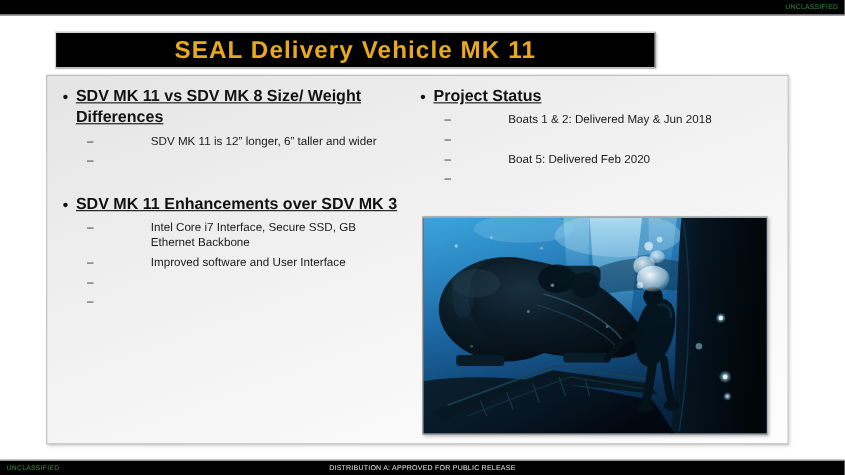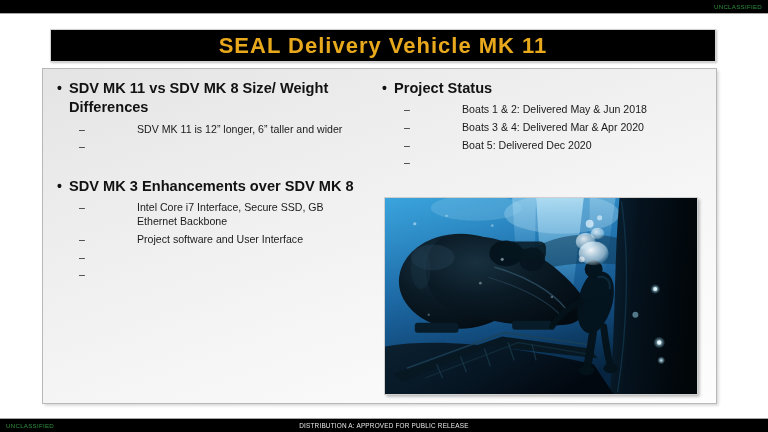--- a/index.html
+++ b/index.html
@@ -58,21 +58,21 @@
     letter-spacing: 0.2px;
     color: #e8e8e8;
     white-space: nowrap;
   }
 
   
   .title-bar {
     position: absolute;
     left: 50px;
     top: 29px;
-    width: 666px;
+    width: 546px;
     height: 33px;
     background: #000000;
     border: 1px solid #d2d2d2;
     box-sizing: border-box;
     display: flex;
     align-items: center;
     justify-content: center;
     box-shadow: 1px 1px 2px rgba(0,0,0,0.25);
   }
   .title-text {
@@ -122,21 +122,21 @@
     line-height: 1.32;
     margin-bottom: 4px;
   }
   .lvl1 .dot {
     flex: 0 0 auto;
     width: 12px;
     font-size: 14px;
     line-height: 1.32;
     color: #121212;
   }
-  .lvl1 .txt { flex: 1 1 auto; }
+  .lvl1 .txt { flex: 1 1 auto; text-decoration: underline; }
 
   .lvl2 {
     display: flex;
     align-items: flex-start;
     font-size: 10.6px;
     color: #1a1a1a;
     line-height: 1.34;
     margin: 3.5px 0 3.5px 0;
     padding-left: 22px;
   }
@@ -190,29 +190,29 @@
       <div class="lvl2">
         <span class="dash">–</span>
       </div>
     </div>
 
     <div class="spacer-lg"></div>
 
     <div class="blk">
       <div class="lvl1">
         <span class="dot">•</span>
-        <span class="txt">SDV MK 3 Enhancements over SDV MK 8</span>
+        <span class="txt">SDV MK 11 Enhancements over SDV MK 3</span>
       </div>
       <div class="lvl2">
         <span class="dash">–</span>
         <span class="txt">Intel Core i7 Interface, Secure SSD, GB Ethernet Backbone</span>
       </div>
       <div class="lvl2">
         <span class="dash">–</span>
-        <span class="txt">Project software and User Interface</span>
+        <span class="txt">Improved software and User Interface</span>
       </div>
       <div class="lvl2">
         <span class="dash">–</span>
       </div>
       <div class="lvl2">
         <span class="dash">–</span>
       </div>
     </div>
   </div>
 
@@ -222,25 +222,24 @@
       <div class="lvl1">
         <span class="dot">•</span>
         <span class="txt">Project Status</span>
       </div>
       <div class="lvl2">
         <span class="dash">–</span>
         <span class="txt">Boats 1 &amp; 2: Delivered May &amp; Jun 2018</span>
       </div>
       <div class="lvl2">
         <span class="dash">–</span>
-        <span class="txt">Boats 3 &amp; 4: Delivered Mar &amp; Apr 2020</span>
-      </div>
-      <div class="lvl2">
-        <span class="dash">–</span>
-        <span class="txt">Boat 5: Delivered Dec 2020</span>
+      </div>
+      <div class="lvl2">
+        <span class="dash">–</span>
+        <span class="txt">Boat 5: Delivered Feb 2020</span>
       </div>
       <div class="lvl2">
         <span class="dash">–</span>
       </div>
     </div>
 
     <div class="photo-wrap">
       <svg class="photo-svg" viewBox="0 0 314 198" preserveAspectRatio="none">
         <defs>
           <linearGradient id="water" x1="0" y1="0" x2="0.35" y2="1">

